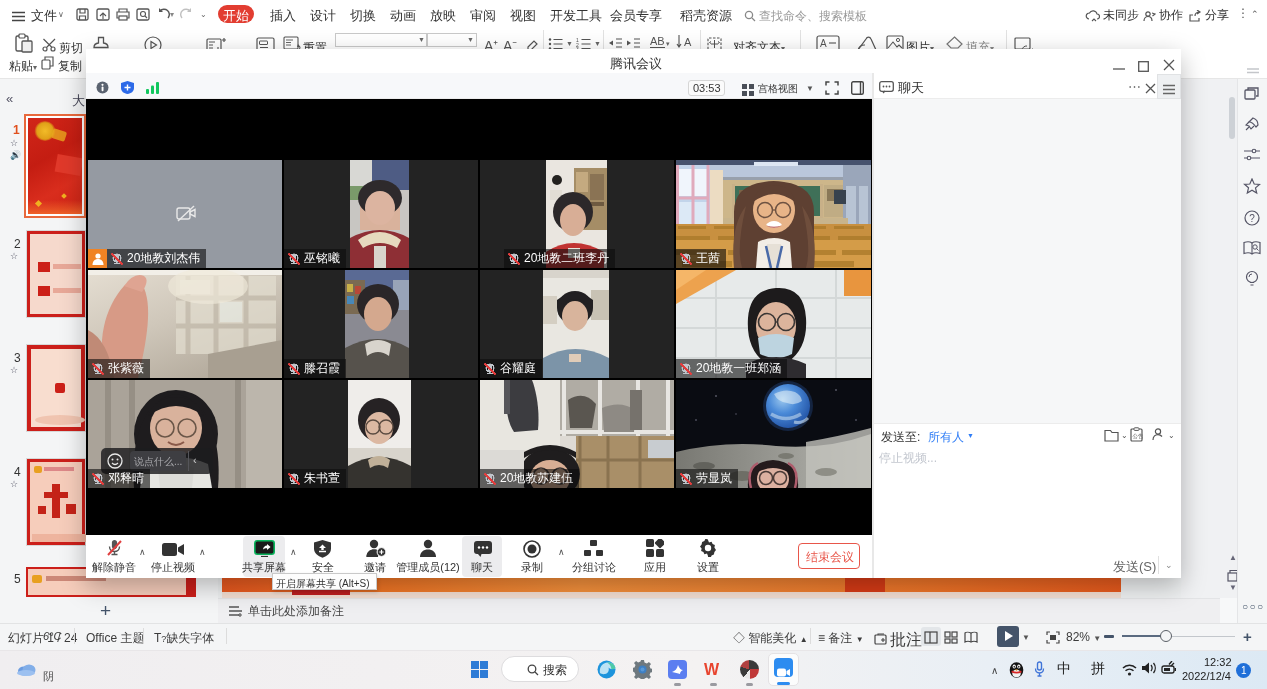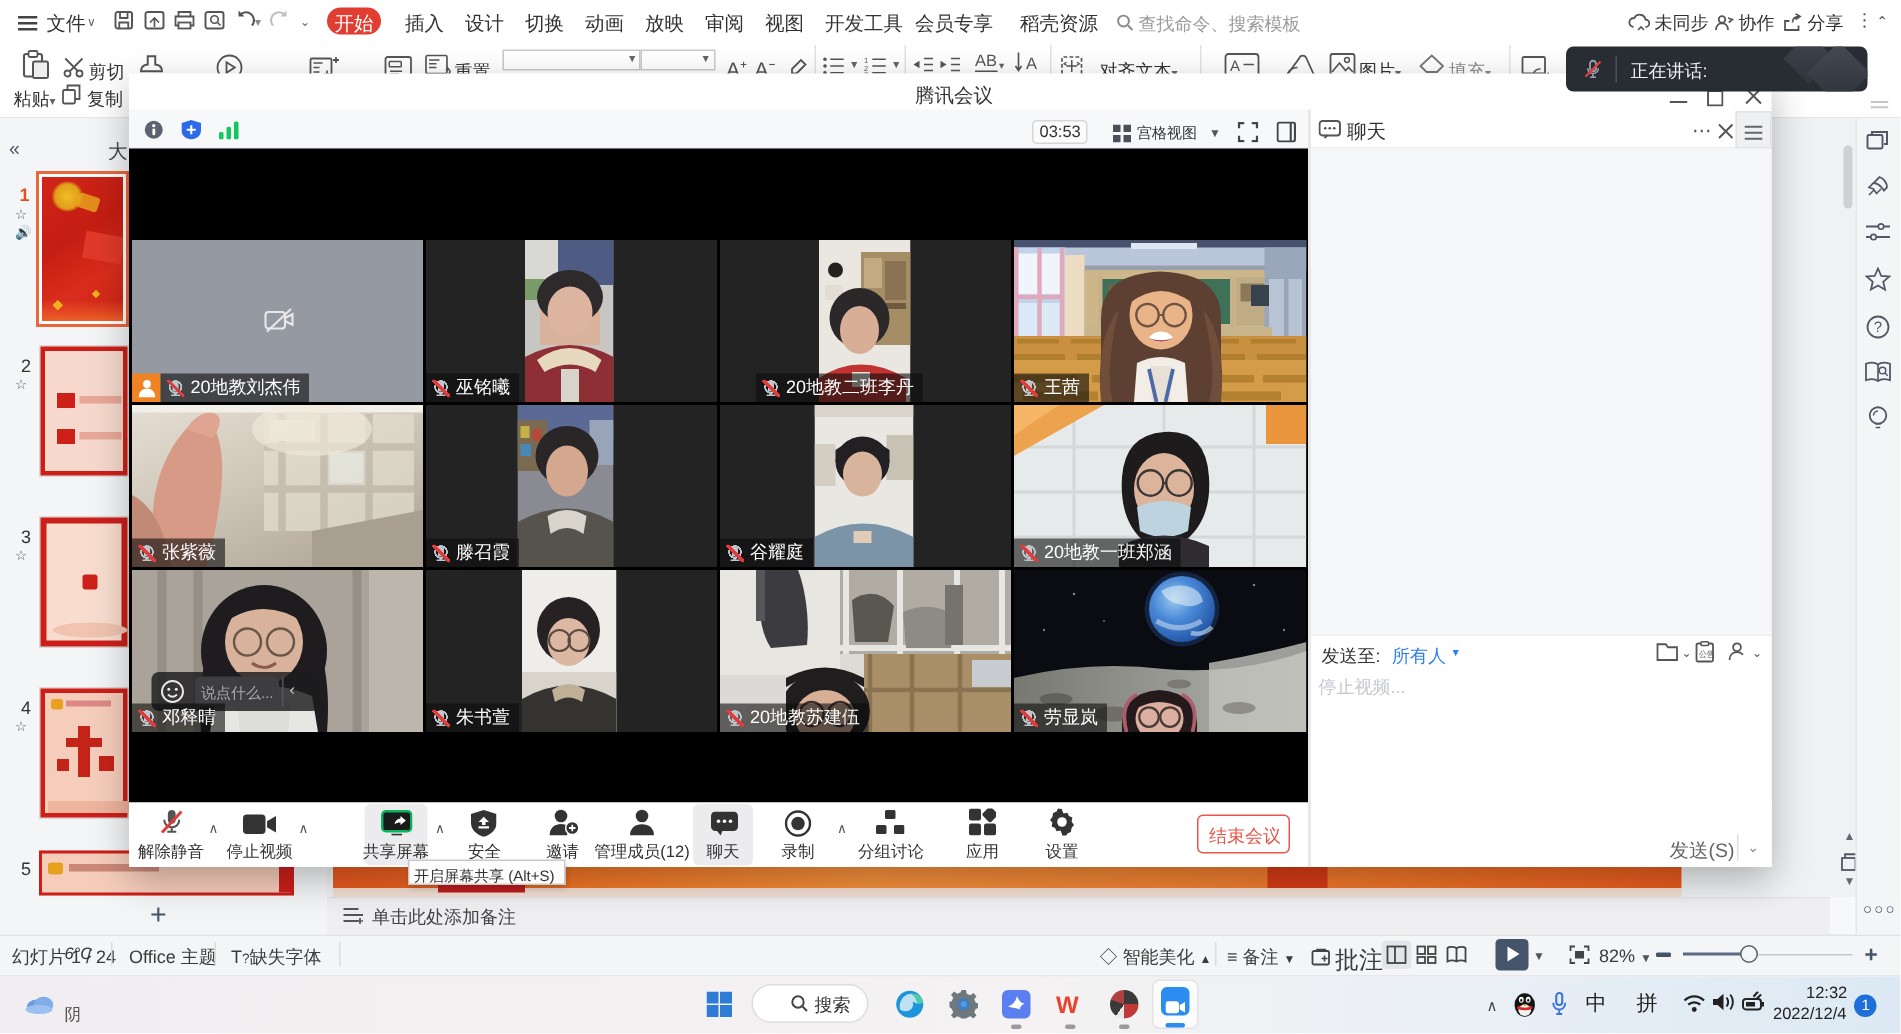--- a/index.html
+++ b/index.html
@@ -843,31 +843,20 @@
 <div class="abs" style="left:1152px;top:427px;width:14px;height:14px;"><svg width="14" height="14">
         <circle cx="6" cy="4.5" r="2.6" fill="none" stroke="#555" stroke-width="1.2"></circle>
         <path d="M1 13c0-3.5 2.3-5.3 5-5.3 1.5 0 3 .6 4 1.8" fill="none" stroke="#555" stroke-width="1.2"></path>
       </svg></div>
 <div class="abs" style="left:1168px;top:431px;font-size:8px;color:#555;">⌄</div>
 <div class="abs" style="left:879px;top:450px;font-size:12px;color:#c3c7cf;">停止视频...</div>
 <div class="abs" style="left:1113px;top:558px;font-size:13px;color:#666;">发送(S)</div>
 <div class="abs" style="left:1158px;top:556px;width:1px;height:18px;background:#e0e0e0;"></div>
 <div class="abs" style="left:1165px;top:560px;font-size:9px;color:#888;">⌄</div>
 
-<div class="abs" style="left:1044px;top:31px;width:201px;height:30px;background:#282c33;border-radius:5px;overflow:hidden;">
-  <svg class="abs" style="left:10px;top:7px;" width="16" height="16">
-        <path d="M8 2.5c-1.2 0-2 .9-2 2v3c0 1.1.8 2 2 2s2-.9 2-2v-3c0-1.1-.8-2-2-2z" fill="none" stroke="#9aa0a8" stroke-width="1.2"></path>
-        <path d="M4.5 7.5c0 2 1.5 3.5 3.5 3.5s3.5-1.5 3.5-3.5M8 11v2.5M6 13.5h4" fill="none" stroke="#9aa0a8" stroke-width="1.1"></path>
-        <path d="M3 13L13 3" stroke="#e03e3e" stroke-width="1.6"></path>
-      </svg>
-  <div class="abs" style="left:33px;top:6px;width:1px;height:18px;background:#4a4f57;"></div>
-  <div class="abs" style="left:43px;top:8px;font-size:12px;color:#f0f0f0;">正在讲话:</div>
-  <div class="abs" style="left:150px;top:-4px;width:24px;height:24px;background:linear-gradient(135deg,#454b54,#31363d);transform:rotate(45deg);opacity:0.85;"></div>
-  <div class="abs" style="left:167px;top:3px;width:30px;height:30px;background:linear-gradient(135deg,#474d57,#2e333a);transform:rotate(45deg);opacity:0.9;"></div>
-</div>
 
 <div class="abs" style="left:1242px;top:601px;font-size:10px;color:#44546a;letter-spacing:1.5px;">○○○</div>
 
 <div class="abs" style="left:0;top:650px;width:1267px;height:39px;background:linear-gradient(90deg,#f0eef0 0%,#f2f0f1 30%,#f4f2f2 55%,#e9eff5 78%,#dce9f4 100%);border-top:1px solid #e8e6e8;"></div>
 
 <div class="abs" style="left:16px;top:662px;width:21px;height:14px;"><svg width="21" height="14">
         <ellipse cx="8" cy="9" rx="6" ry="4.5" fill="#6b9ce0"></ellipse>
         <ellipse cx="13" cy="8" rx="6.5" ry="5.5" fill="#82aee8"></ellipse>
         <ellipse cx="10" cy="11" rx="9" ry="3" fill="#9cc0f0"></ellipse>
       </svg></div>

